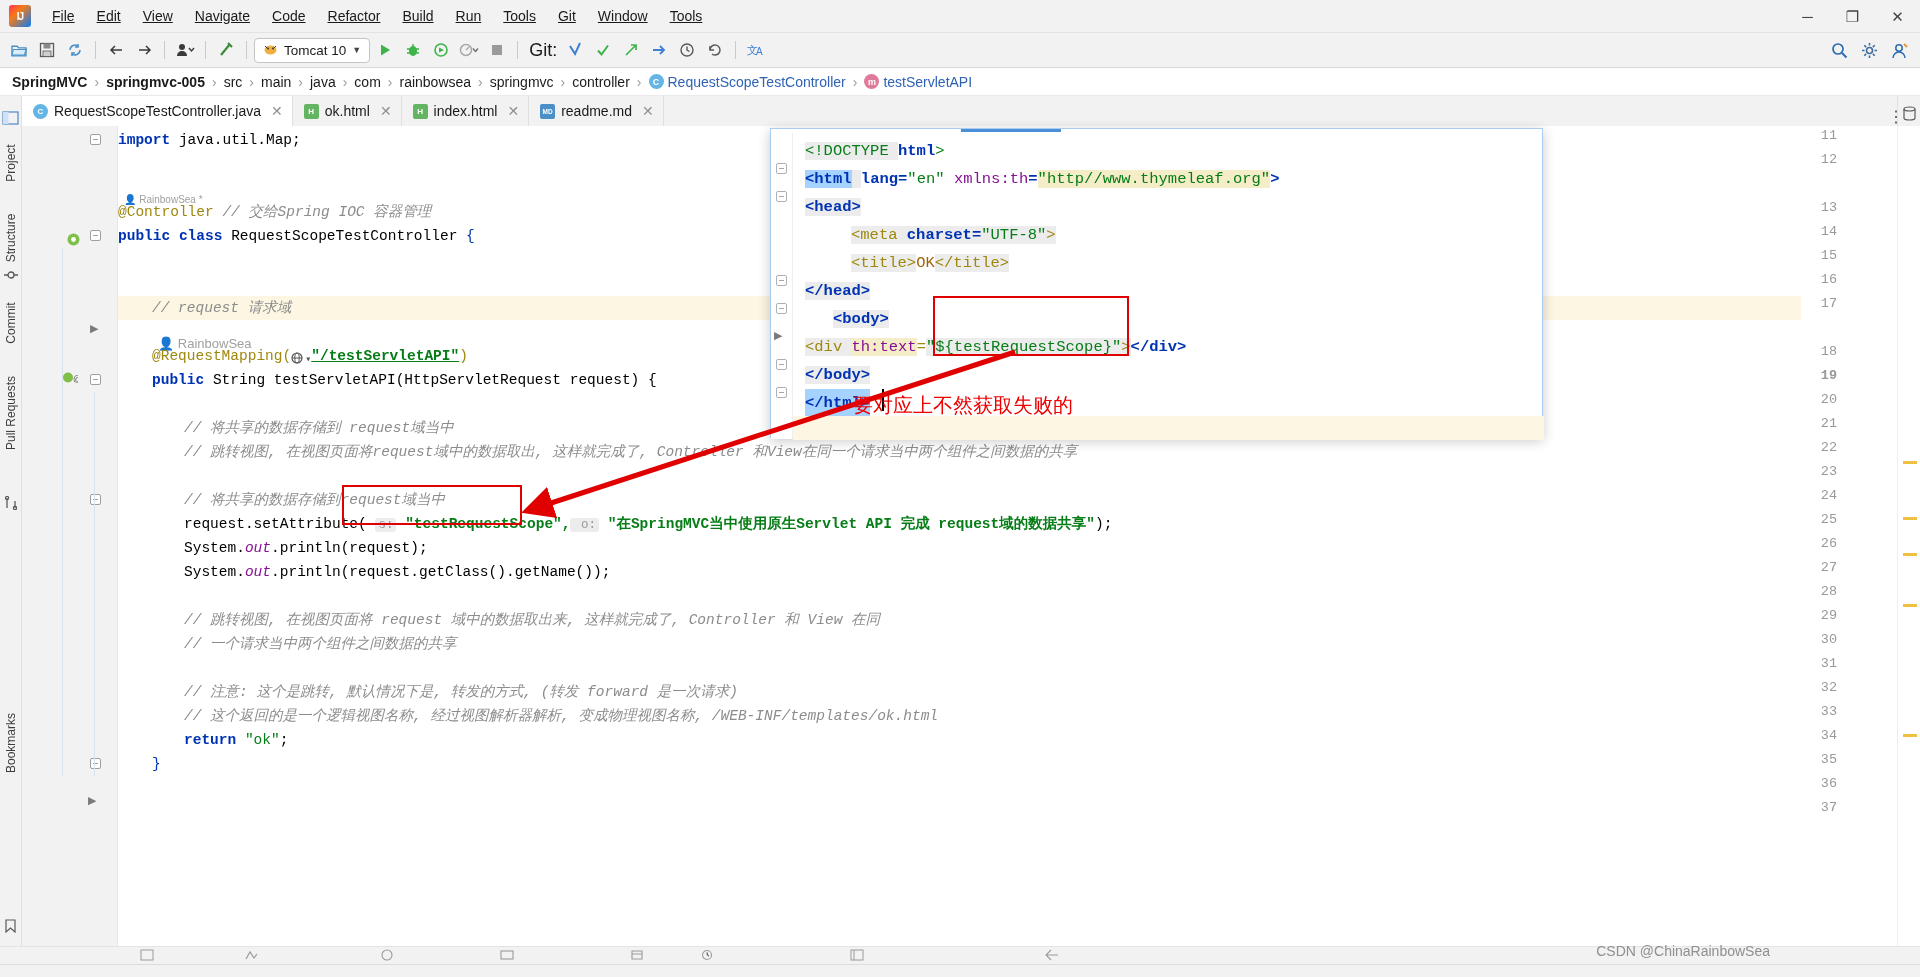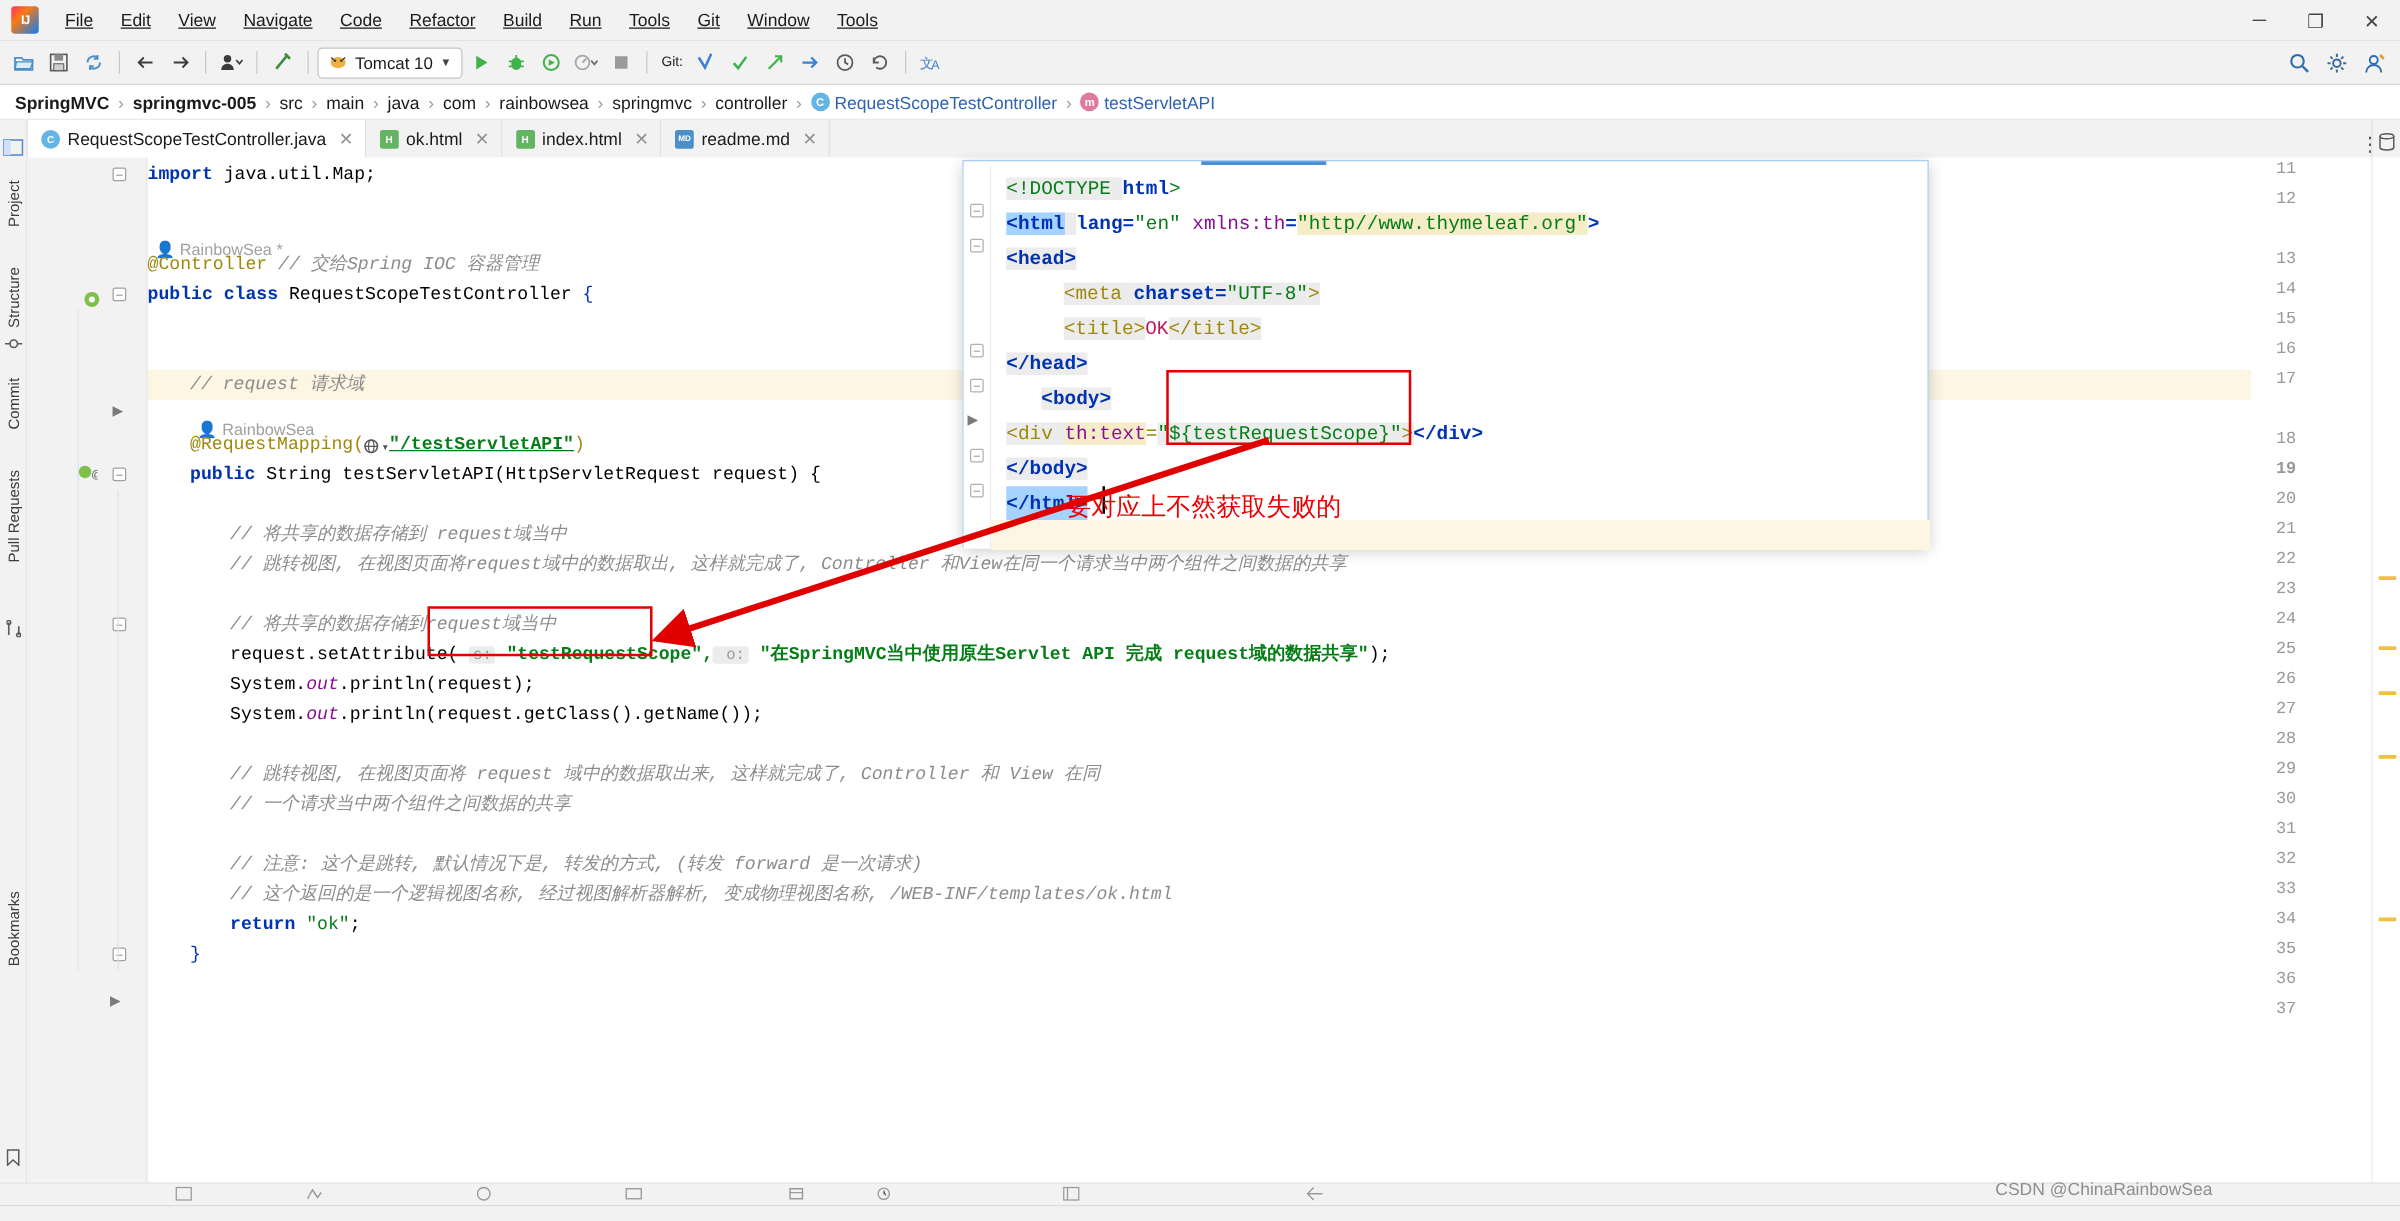--- a/index.html
+++ b/index.html
@@ -47,21 +47,21 @@
     background:#f2f2f2; border-bottom:1px solid #d9d9d9;
     display:flex; align-items:center; padding-left:6px; gap:2px;
   }
   .tb-btn { width:26px;height:26px;display:flex;align-items:center;justify-content:center;
             border-radius:3px; cursor:default;}
   .tb-sep { width:1px;height:18px;background:#c9c9c9;margin:0 5px;}
   .run-config {
     display:flex;align-items:center;gap:6px;height:25px;padding:0 8px;
     border:1px solid #c4c4c4;border-radius:4px;background:#fff;font-size:13.5px;
   }
-  .git-label{font-size:11px;color:#1a1a1a;margin-left:4px;margin-right:3px;text-align:center;}
+  .git-label{font-size:18px;color:#1a1a1a;margin-left:4px;margin-right:3px;text-align:center;}
   .toolbar-right{position:absolute;right:8px;display:flex;align-items:center;gap:4px;}
 
   
   .breadcrumb {
     position:absolute; top:68px;left:0;width:1920px;height:28px;
     background:#fff; display:flex;align-items:center;padding-left:12px;
     font-size:14px; border-bottom:1px solid #eaeaea;
   }
   .bc-item{color:#1a1a1a;}
   .bc-item.bold{font-weight:bold;}
@@ -151,21 +151,21 @@
   .popup-gutter{position:absolute;left:0;top:4px;width:22px;height:306px;background:#fff;border-right:1px solid #eee;}
   .popup-code{
     position:absolute;left:22px;top:4px;width:751px;height:306px;
     font-family:"Liberation Mono",monospace;font-size:15.5px;white-space:pre;
   }
   .pline{position:absolute;left:0;height:28px;line-height:28px;white-space:pre;}
   .h-tag{color:#0033b3;font-weight:bold;}
   .h-name{color:#9e880d;}
   .h-attr{color:#871094;}
   .h-val{color:#067d17;}
-  .h-txt{color:#be185d;}
+  .h-txt{color:#a16207;}
   .sel-blue{background:#a6d2ff;}
   .amber{background:#f5edc8;}
   .graybg{background:#ececec;}
   .popup-fold{
     position:absolute;width:11px;height:11px;border:1px solid #b0b0b0;background:#fff;
     color:#777;font-size:9px;line-height:9px;text-align:center;border-radius:2px;
   }
 
   
   .redbox{position:absolute;border:2px solid #e00000;}
@@ -549,21 +549,21 @@
           <text x="11" y="12" font-size="9" fill="#555" font-family="Liberation Sans">@</text>
         </svg>
     </div>
 
     <div class="indent-guide" style="left:72px;top:266px;height:384px;"></div>
     <div class="indent-guide" style="left:40px;top:122px;height:528px;"></div>
 
     <div class="code">
       <div class="cline" style="top:2px;"><span class="kw">import </span><span class="typ">java.util.Map;</span></div>
 
-      <div class="cline author-tag" style="top:62px;left:6px;font-size:13px;">👤 RainbowSea *</div>
+      <div class="cline author-tag" style="top:62px;left:6px;font-size:10px;">👤 RainbowSea *</div>
       <div class="cline" style="top:98px;"><span class="kw">public class </span><span class="typ">RequestScopeTestController </span><span class="brace">{</span></div>
 
       <div class="cline" style="top:74px;"><span class="ann">@Controller</span><span class="cmt"> // 交给Spring IOC 容器管理</span></div>
 
       <div class="cline" style="top:170px;left:34px;"><span class="cmt">// request 请求域</span></div>
 
       <div class="cline author-tag" style="top:206px;left:40px;font-size:13px;">👤 RainbowSea</div>
       <div class="cline" style="top:218px;left:34px;"><span class="ann">@RequestMapping(</span><span style="display:inline-block;vertical-align:-2px;"><svg width="14" height="14" viewBox="0 0 14 14" style="vertical-align:middle;">
               <circle cx="6" cy="7" r="5" fill="none" stroke="#555" stroke-width="1.2"></circle>
               <ellipse cx="6" cy="7" rx="2.2" ry="5" fill="none" stroke="#555" stroke-width="1"></ellipse>

